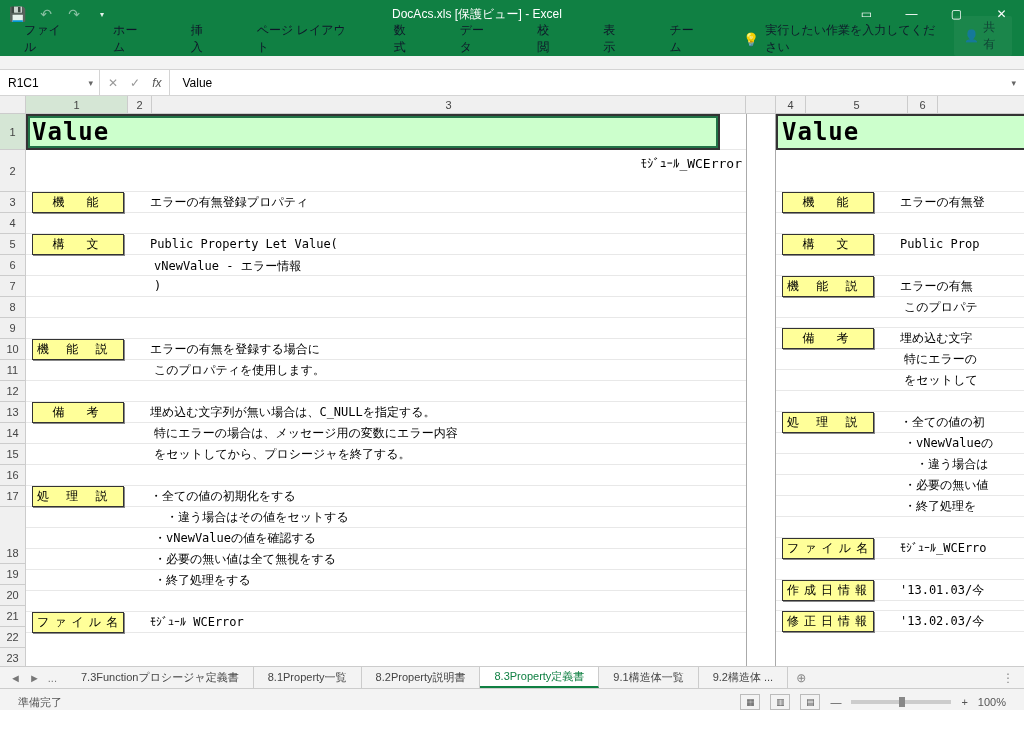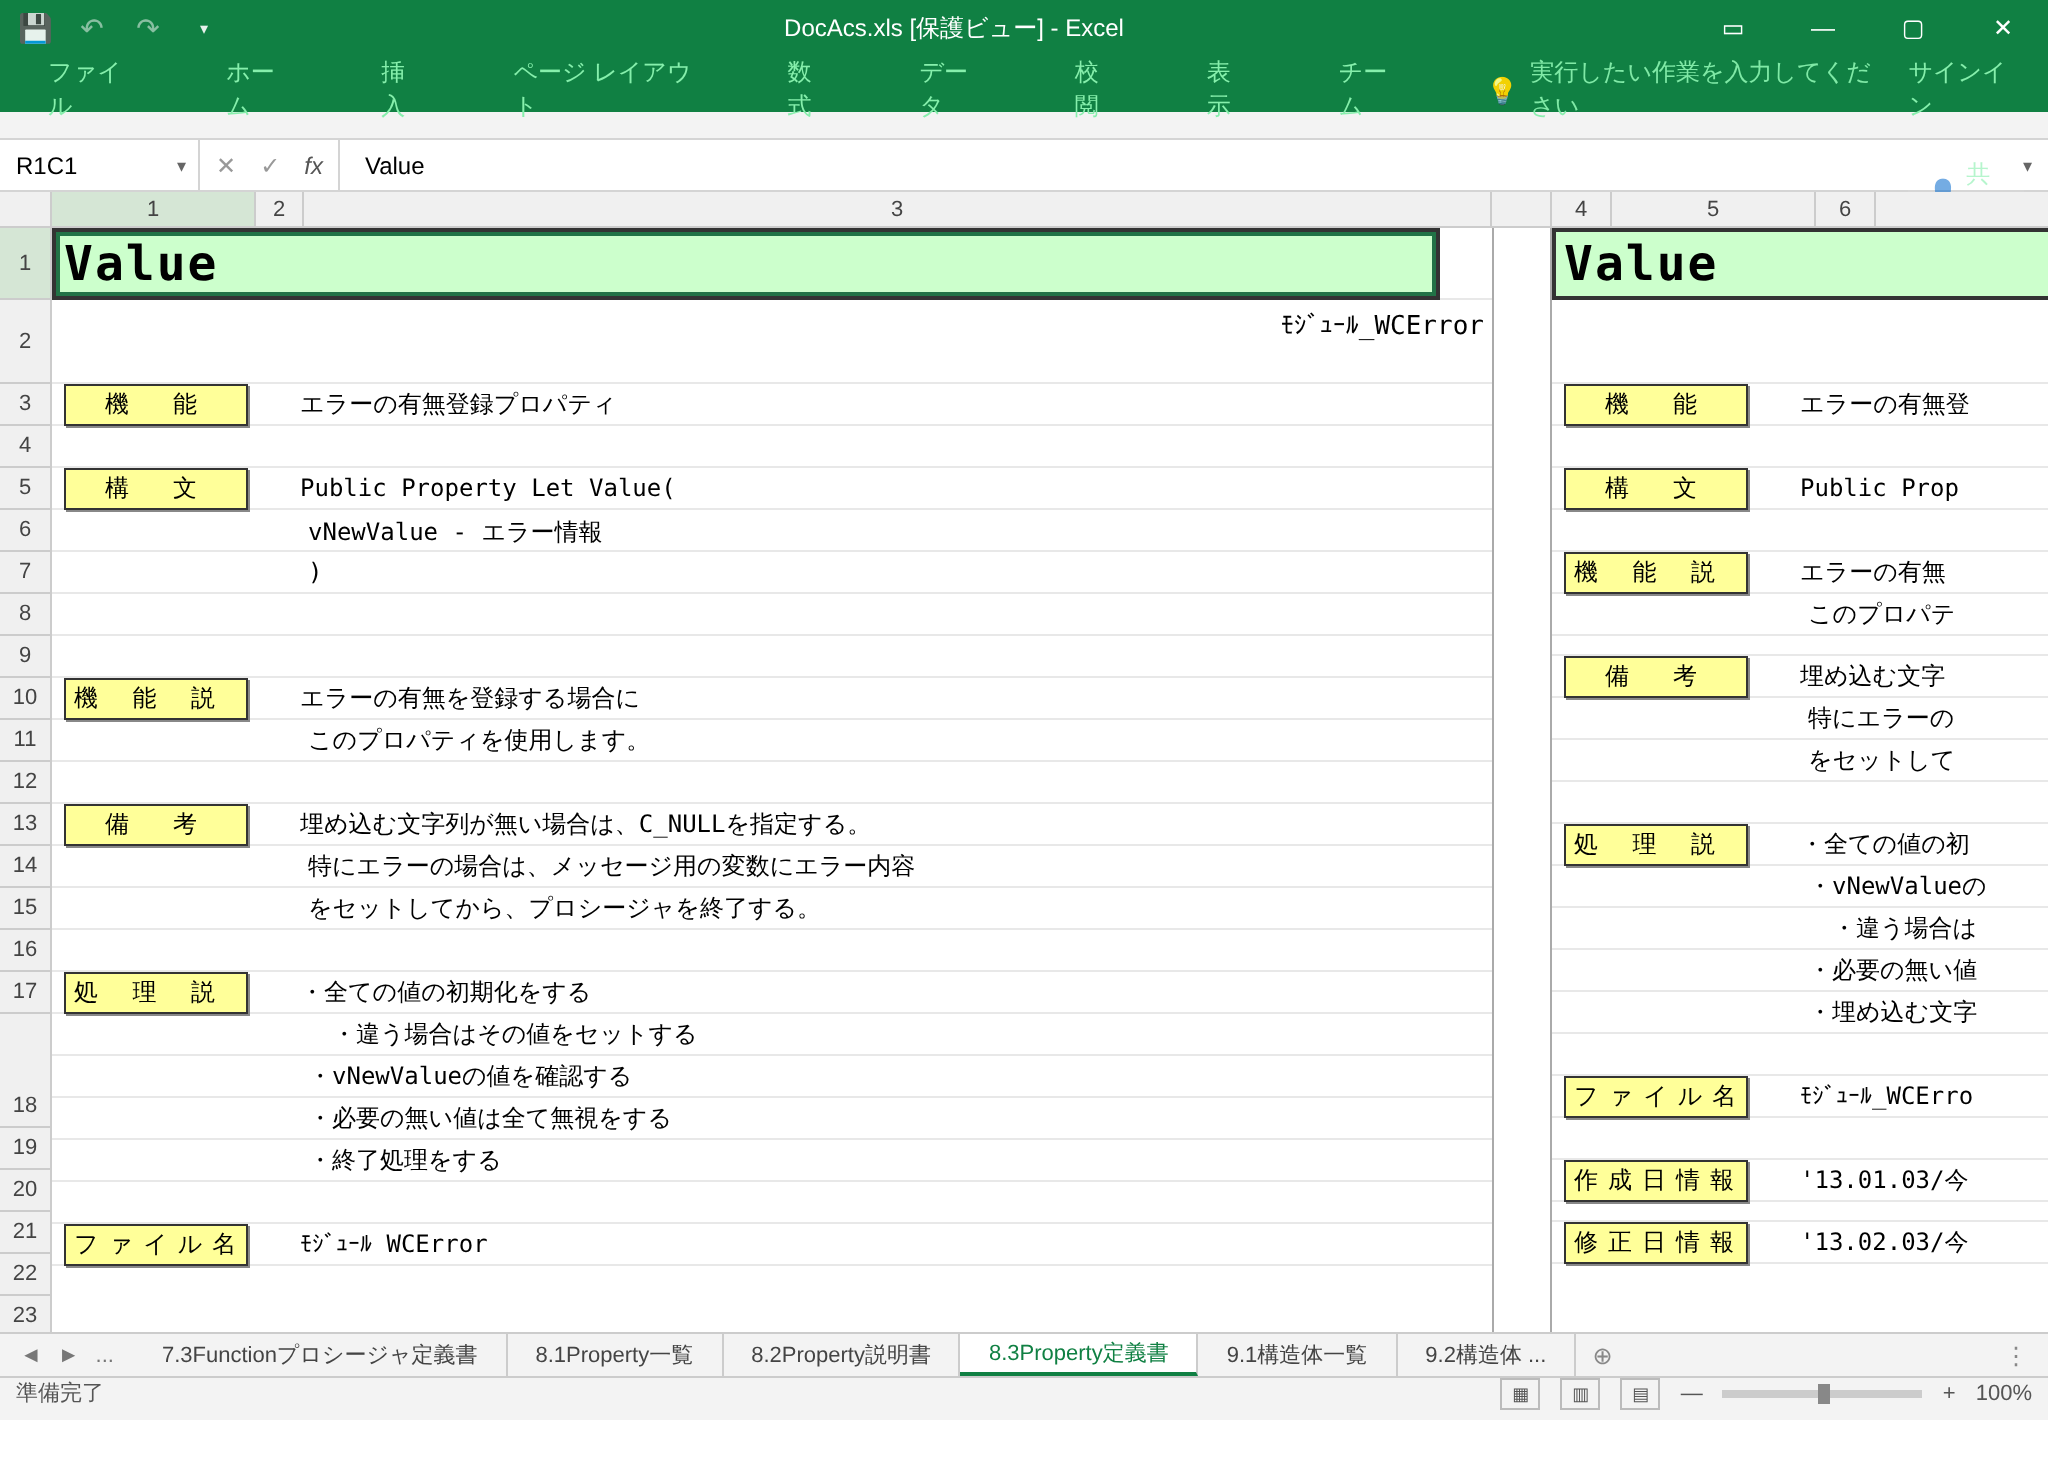--- a/index.html
+++ b/index.html
@@ -7,21 +7,21 @@
 
 
 .titlebar { background: #108043; height: 28px; display: flex; align-items: center; color: #fff; }
 .qat { display: flex; align-items: center; gap: 12px; padding-left: 10px; }
 .qat-icon { width: 16px; height: 16px; display: flex; align-items: center; justify-content: center; font-size: 14px; color: #fff; opacity: 0.9; }
 .title-center { flex: 1; text-align: center; font-size: 12px; }
 .win-controls { display: flex; }
 .win-btn { width: 45px; height: 28px; display: flex; align-items: center; justify-content: center; color: #fff; font-size: 12px; }
 
 
-.ribbon { background: #108043; height: 28px; display: flex; align-items: flex-start; color: #86efac; font-size: 12px; padding-left: 8px; gap: 12px; }
+.ribbon { background: #108043; height: 28px; display: flex; align-items: flex-end; color: #0f172a; font-size: 12px; padding-left: 8px; gap: 12px; }
 .ribbon-tab { padding: 0 16px; display: flex; align-items: center; cursor: pointer; }
 .ribbon-tab.file { background: transparent; }
 .tellme { display: flex; align-items: center; gap: 6px; padding-left: 12px; opacity: 0.95; }
 .tellme-icon { font-size: 13px; }
 .ribbon-right { margin-left: auto; display: flex; align-items: center; gap: 14px; padding-right: 12px; flex-direction: column; }
 .signin { font-size: 12px; }
 .share-btn { background: rgba(255,255,255,0.08); padding: 3px 10px; border-radius: 2px; display: flex; align-items: center; gap: 4px; opacity: 0.6; }
 
 
 .ribbon-body { height: 14px; background: #f3f3f3; border-bottom: 1px solid #d4d4d4; }
@@ -60,21 +60,21 @@
 
 
 .sheet-tabs { height: 22px; background: #f3f3f3; border-top: 1px solid #ccc; display: flex; align-items: stretch; }
 .st-nav { display: flex; align-items: center; gap: 8px; padding: 0 10px; color: #777; font-size: 11px; }
 .st-tab { padding: 0 14px; display: flex; align-items: center; font-size: 11px; border-right: 1px solid #ccc; background: #f3f3f3; color: #444; cursor: pointer; }
 .st-tab.active { background: #fff; color: #108043; border-bottom: 2px solid #108043; font-weight: 500; }
 .st-add { padding: 0 8px; color: #888; display: flex; align-items: center; }
 .st-scroll { margin-left: auto; padding-right: 10px; display: flex; align-items: center; color: #888; }
 
 
-.statusbar { height: 22px; background: #f3f3f3; border-top: 1px solid #ccc; display: flex; align-items: flex-start; font-size: 11px; color: #555; padding: 0 8px; }
+.statusbar { height: 22px; background: #f3f3f3; border-top: 1px solid #ccc; display: flex; align-items: flex-end; font-size: 11px; color: #555; padding: 0 18px; }
 .sb-right { margin-left: auto; display: flex; align-items: center; gap: 10px; }
 .view-btn { width: 20px; height: 16px; border: 1px solid #bbb; display: flex; align-items: center; justify-content: center; font-size: 9px; }
 .zoom-slider { width: 100px; height: 4px; background: #ccc; position: relative; }
 .zoom-slider::after { content: ""; position: absolute; left: 48px; top: -3px; width: 6px; height: 10px; background: #888; }
 </style>
 </head>
 <body>
 
 <div class="titlebar">
   <div class="qat">
@@ -296,21 +296,21 @@
           <div class="cell-row" style="height: 21px; display: flex; align-items: center;">
             <div style="width: 102px;"></div>
             <div class="body-text">　・違う場合は</div>
           </div>
           <div class="cell-row" style="height: 21px; display: flex; align-items: center;">
             <div style="width: 102px;"></div>
             <div class="body-text">・必要の無い値</div>
           </div>
           <div class="cell-row" style="height: 21px; display: flex; align-items: center;">
             <div style="width: 102px;"></div>
-            <div class="body-text">・埋め込む文字</div>
+            <div class="body-text">・終了処理を</div>
           </div>
           <div class="cell-row" style="height: 21px;"></div>
           <div class="cell-row" style="height: 21px; display: flex; align-items: center;">
             <div class="label-box">ファイル名</div>
             <div class="body-text">ﾓｼﾞｭｰﾙ_WCErro</div>
           </div>
           <div class="cell-row" style="height: 21px;"></div>
           <div class="cell-row" style="height: 21px; display: flex; align-items: center;">
             <div class="label-box">作成日情報</div>
             <div class="body-text">'13.01.03/今</div>

